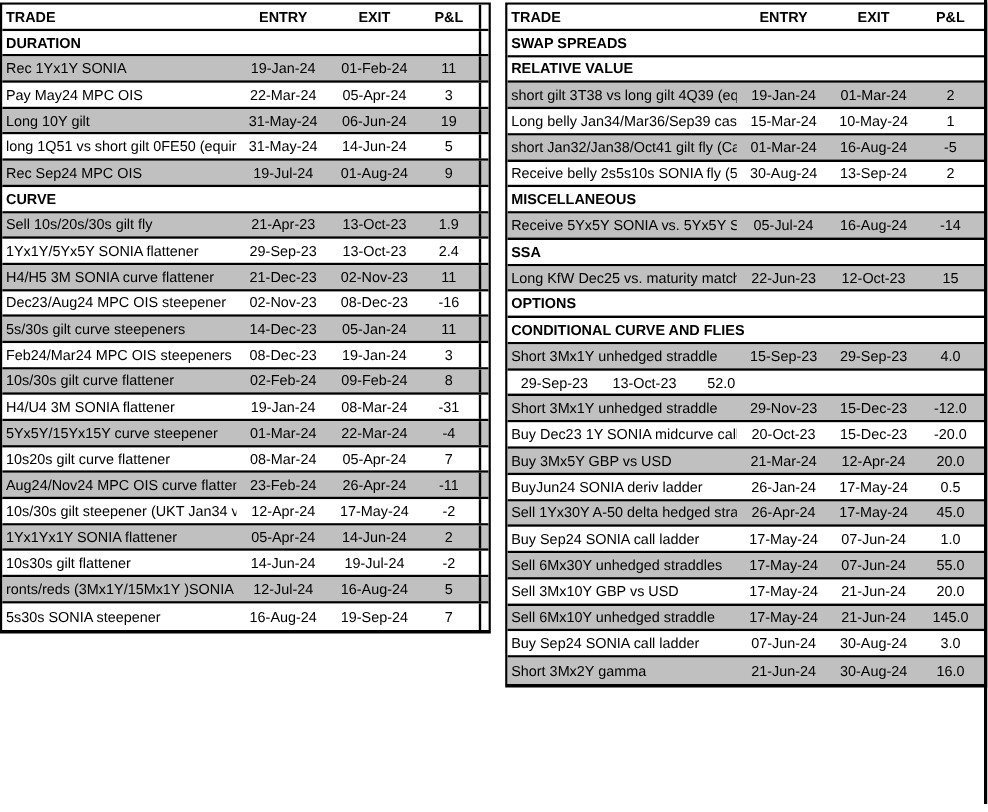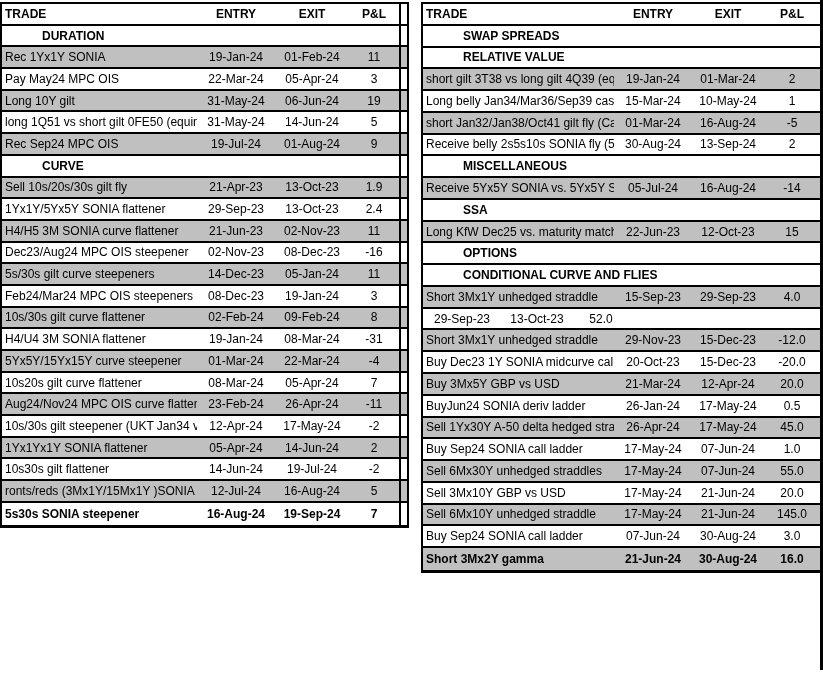--- a/index.html
+++ b/index.html
@@ -24,38 +24,38 @@
   .panel-right{left:421px;width:402px;border-right-width:3px;}
   .row{
     display:flex;
     align-items:stretch;
     height:21.7px;
     box-sizing:border-box;
     border-bottom:2px solid #000;
     background:#ffffff;
   }
   .panel-right .row{height:21.77px;}
-  .row:last-child{border-bottom:none;font-weight:bold;}
+  .row:last-child{border-bottom:none;}
   .row.shade{background:#c0c0c0;justify-content:flex-end;}
   .cell{
     display:flex;
     align-items:center;
     box-sizing:border-box;
     overflow:hidden;
     white-space:nowrap;
   }
   .cell.trade{flex:1;padding-left:3px;}
   .cell.entry{width:78px;justify-content:center;}
   .cell.exit{width:74px;justify-content:center;}
   .cell.pnl{width:50px;justify-content:center;}
   .cell.tail{width:8px;border-left:2px solid #000;}
   .panel-right .cell.exit{width:72px;}
   .panel-right .cell.pnl{width:56px;}
   .row.header .cell{font-weight:bold;}
-  .row.section .sec-cell{flex:1;padding-left:3px;font-weight:bold;margin-left:37px;}
+  .row.section .sec-cell{flex:1;padding-left:3px;font-weight:bold;}
   .right-line{
     position:absolute;
     left:820px;top:0;
     width:3px;height:677px;
     background:#000;
   }
 </style>
 </head>
 <body>
 
@@ -122,21 +122,21 @@
         </div>
         <div class="row data">
           <div class="cell trade">1Yx1Y/5Yx5Y SONIA flattener</div>
           <div class="cell entry">29-Sep-23</div>
           <div class="cell exit">13-Oct-23</div>
           <div class="cell pnl">2.4</div>
           <div class="cell tail"></div>
         </div>
         <div class="row data shade">
           <div class="cell trade">H4/H5 3M SONIA curve flattener</div>
-          <div class="cell entry">21-Jun-23</div>
+          <div class="cell entry">21-Dec-23</div>
           <div class="cell exit">02-Nov-23</div>
           <div class="cell pnl">11</div>
           <div class="cell tail"></div>
         </div>
         <div class="row data">
           <div class="cell trade">Dec23/Aug24 MPC OIS steepener</div>
           <div class="cell entry">02-Nov-23</div>
           <div class="cell exit">08-Dec-23</div>
           <div class="cell pnl">-16</div>
           <div class="cell tail"></div>

